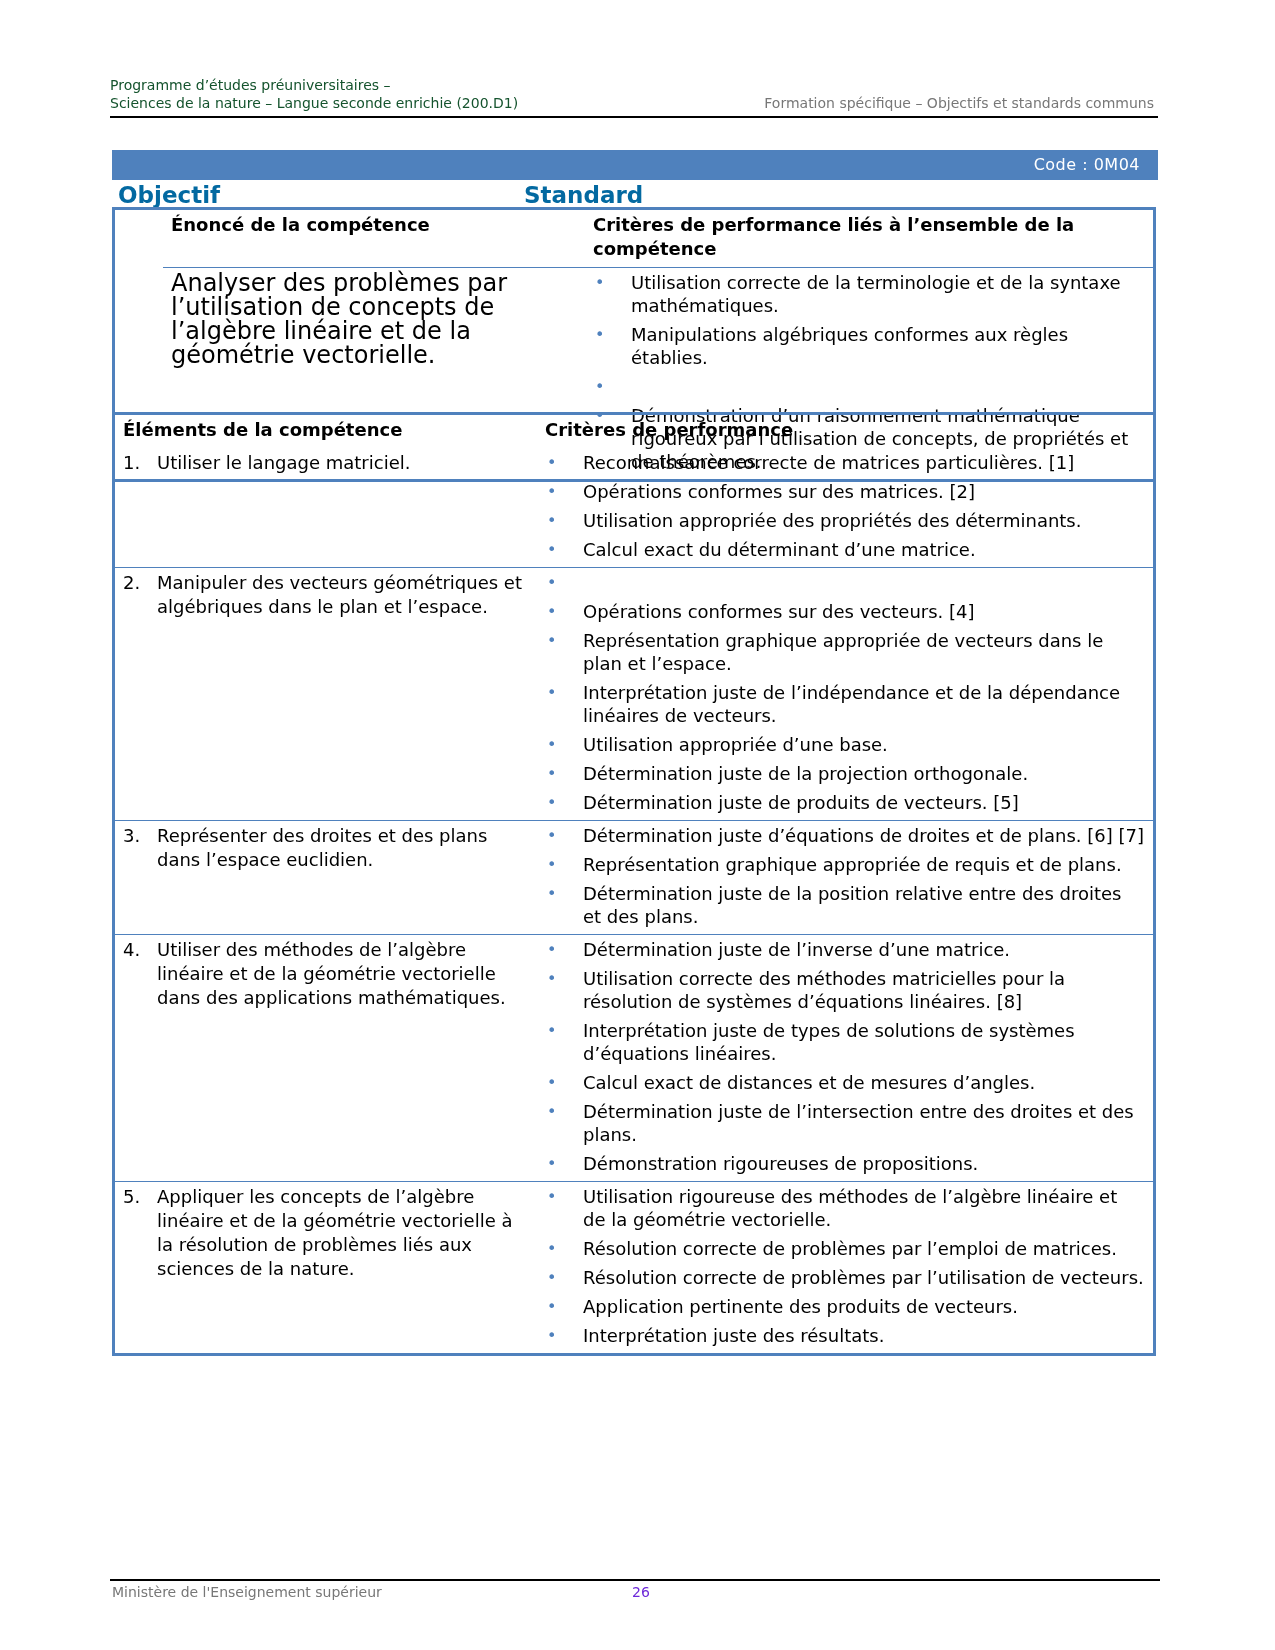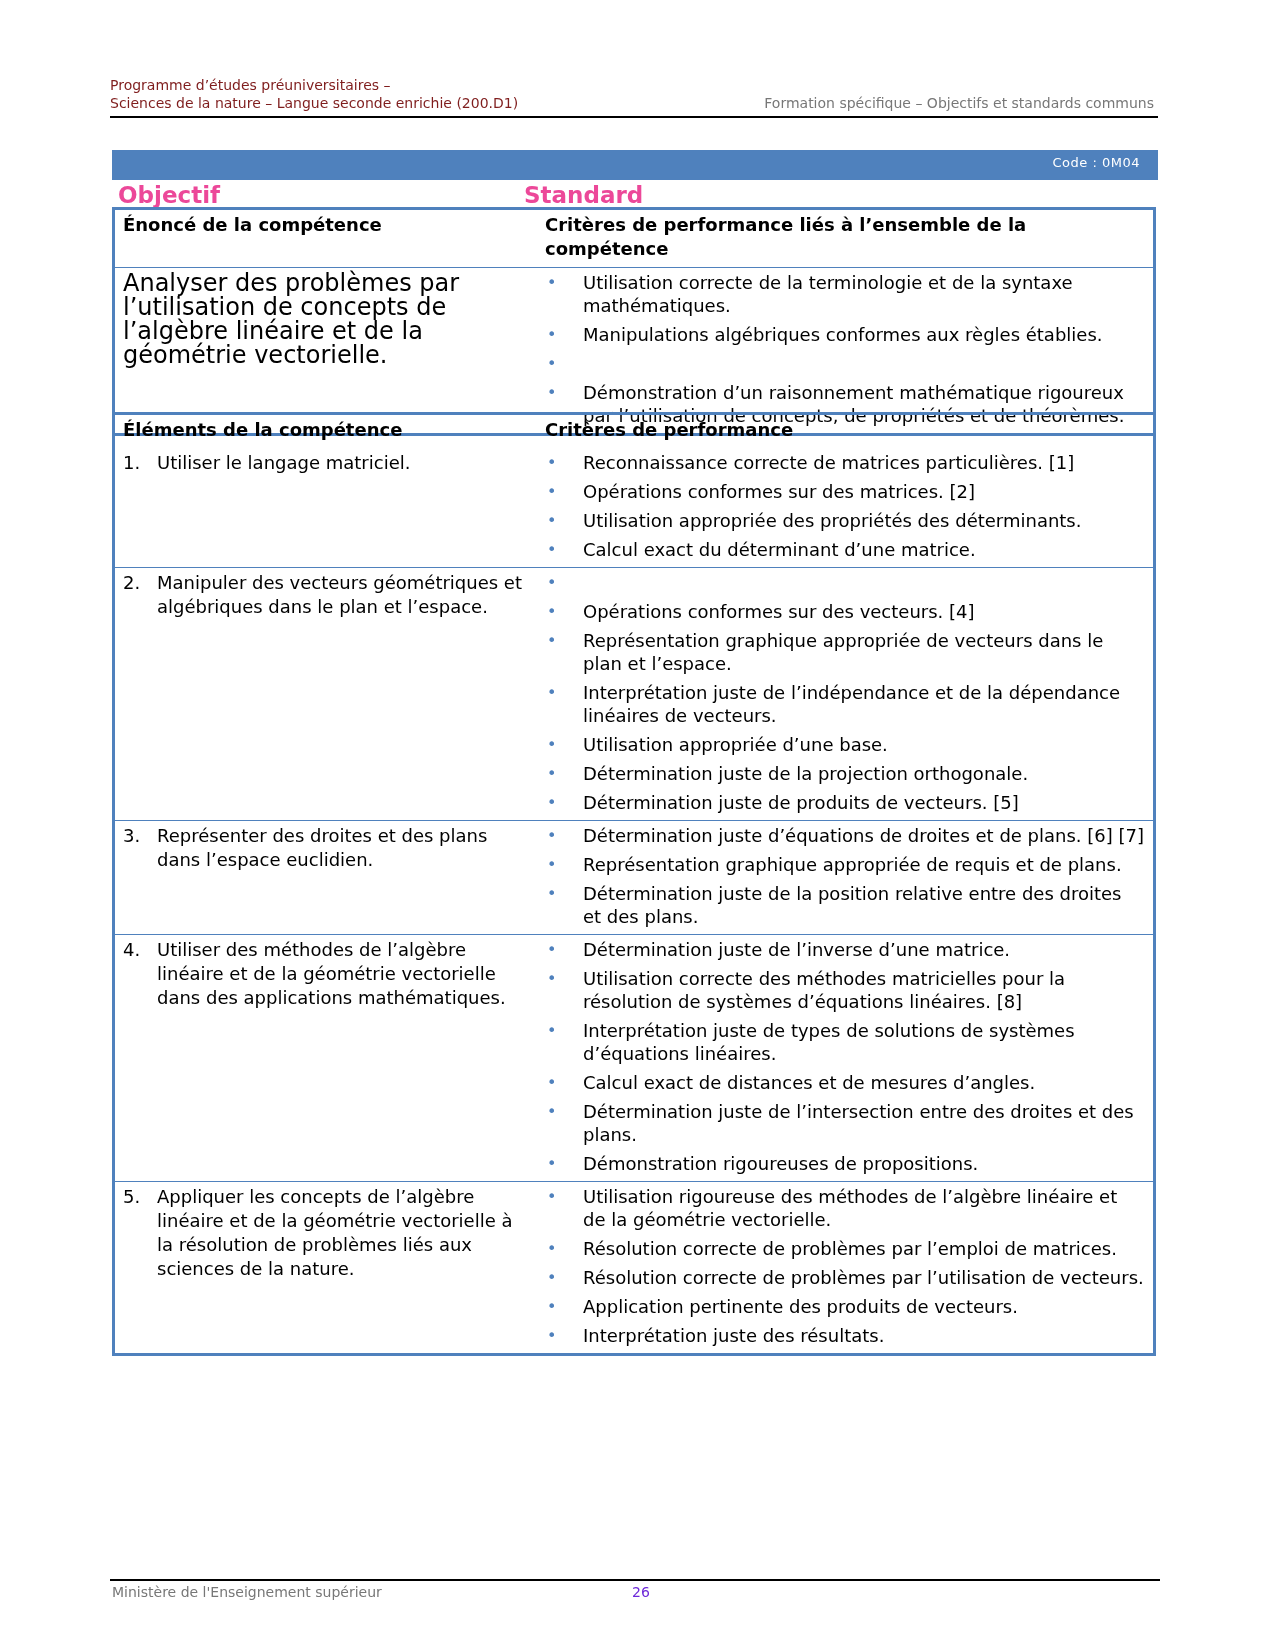--- a/index.html
+++ b/index.html
@@ -1,22 +1,22 @@
 <!DOCTYPE html>
 <html><head>
 <meta charset="utf-8">
 <style>
   html, body { margin: 0; padding: 0; background: #ffffff; }
   body { width: 1275px; height: 1650px; position: relative; font-family: "Liberation Sans", sans-serif; color: #000; }
   .page-header { position: absolute; left: 110px; top: 76px; width: 1048px; height: 40px; border-bottom: 2px solid #000; }
-  .hdr-left { position: absolute; left: 0; top: 0; font-family: "DejaVu Sans", sans-serif; font-size: 14px; line-height: 18px; color: #7f1d1d; }
+  .hdr-left { position: absolute; left: 0; top: 0; font-family: "DejaVu Sans", sans-serif; font-size: 14px; line-height: 18px; color: #14532d; }
   .hdr-right { position: absolute; right: 4px; top: 18px; font-family: "DejaVu Sans", sans-serif; font-size: 14px; line-height: 18px; color: #777; margin-left: 28px; }
   .code-bar { position: absolute; left: 112px; top: 150px; width: 1046px; height: 30px; background: #4f81bd; }
-  .code-text { position: absolute; right: 18px; top: 5px; color: #fff; font-family: "DejaVu Sans", sans-serif; font-size: 13px; letter-spacing: 0.5px; }
-  .col-title { position: absolute; top: 182px; font-family: "DejaVu Sans", sans-serif; font-weight: bold; font-size: 23px; color: #ec4899; }
+  .code-text { position: absolute; right: 18px; top: 5px; color: #fff; font-family: "DejaVu Sans", sans-serif; font-size: 16px; letter-spacing: 0.5px; }
+  .col-title { position: absolute; top: 182px; font-family: "DejaVu Sans", sans-serif; font-weight: bold; font-size: 23px; color: #0369a1; }
   .table { position: absolute; left: 112px; width: 1044px; border: 3px solid #4f81bd; box-sizing: border-box; }
   .row { display: flex; border-top: 1px solid #4f81bd; }
   .row:first-child { border-top: none; }
   .cell-left { width: 426px; padding: 3px 8px 6px 8px; box-sizing: border-box; }
   .cell-right { flex: 1; padding: 3px 8px 6px 4px; box-sizing: border-box; }
   .head-text { font-family: "DejaVu Sans", sans-serif; font-weight: bold; font-size: 18px; line-height: 24px; }
   .body-text { font-family: "DejaVu Sans", sans-serif; font-size: 24px; line-height: 24px; }
   .num-item { display: flex; font-family: "DejaVu Sans", sans-serif; font-size: 18px; line-height: 24px; }
   .num { width: 34px; flex-shrink: 0; }
   ul.bullets { list-style: none; margin: 0; padding: 0; }
@@ -38,21 +38,21 @@
   <div class="hdr-right">Formation spécifique – Objectifs et standards communs</div>
 </div>
 
 <div class="code-bar">
   <span class="code-text">Code : 0M04</span>
 </div>
 
 <div class="col-title" style="left:118px;">Objectif</div>
 <div class="col-title" style="left:524px;">Standard</div>
 
-<div class="table" style="top:207px;">
+<div class="table" style="top:207px;padding-left:48px;">
   <div class="row">
     <div class="cell-left head-text">Énoncé de la compétence</div>
     <div class="cell-right head-text">Critères de performance liés à l’ensemble de la compétence</div>
   </div>
   <div class="row">
     <div class="cell-left body-text">Analyser des problèmes par l’utilisation de concepts de l’algèbre linéaire et de la géométrie vectorielle.</div>
     <div class="cell-right">
       <ul class="bullets">
           <li>
             <span class="bullet">•</span>

